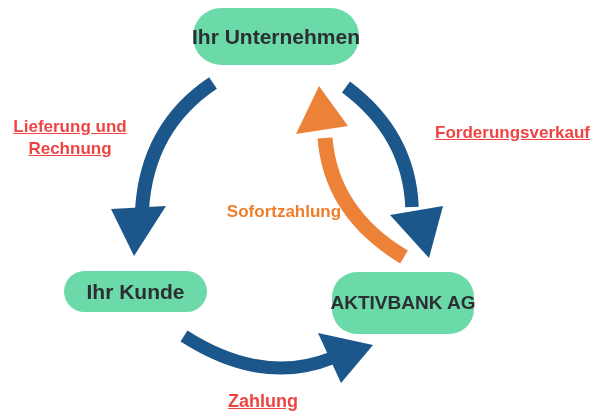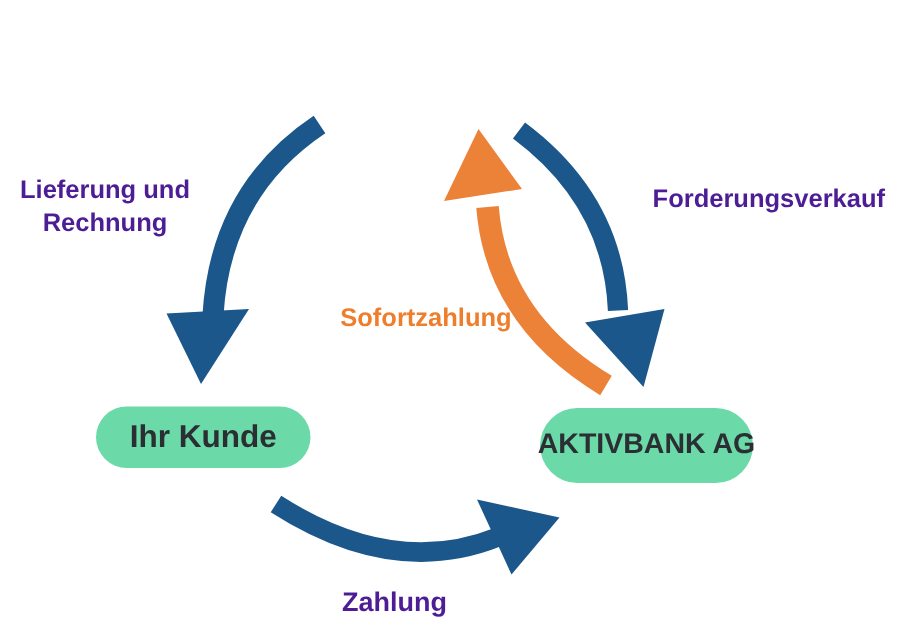--- a/index.html
+++ b/index.html
@@ -38,34 +38,34 @@
     border-radius: 28px;
     font-size: 21px;
   }
   .node-kunde {
     left: 64px; top: 271px;
     width: 143px; height: 41px;
     border-radius: 26px;
     font-size: 21px;
   }
   .node-aktivbank {
-    left: 360px; top: 272px;
-    width: 142px; height: 50px;
+    left: 332px; top: 272px;
+    width: 142px; height: 62px;
     border-radius: 25px;
     font-size: 19px;
   }
   .flow-label {
     position: absolute;
     font-weight: bold;
     font-size: 17px;
     text-align: center;
     line-height: 22px;
     white-space: nowrap;
   }
-  .flow-label.blue { color: #4c1d95; }
+  .flow-label.blue { color: #ef4444; text-decoration: underline; }
   .flow-label.orange { color: #EE7E2B; }
   .label-lieferung { left: 6px; top: 116px; width: 128px; }
   .label-forderungsverkauf { left: 430px; top: 122px; width: 160px; text-align: right; }
   .label-sofortzahlung { left: 195px; top: 201px; width: 130px; margin-left: 24px; }
   .label-zahlung { left: 213px; top: 390px; width: 100px; font-size: 18px; }
 </style>
 </head>
 <body>
 
 <div class="stage">
@@ -86,20 +86,23 @@
       <path d="M 404 257 Q 331 213 325 138" fill="none" stroke-width="15" stroke-linecap="butt" stroke="#EC8238"></path>
       <polygon points="296,134 348,126 319,86" fill="#EC8238"></polygon>
     </g>
 
     <g>
       <path d="M 184 336 Q 262 386 332 358" fill="none" stroke-width="13" stroke-linecap="butt" stroke="#1B578A"></path>
       <polygon points="318,333 341,383 373,345" fill="#1B578A"></polygon>
     </g>
   </svg>
 
+  <div class="node node-unternehmen">
+    <span>Ihr Unternehmen</span>
+  </div>
 
   <div class="node node-kunde">
     <span>Ihr Kunde</span>
   </div>
 
   <div class="node node-aktivbank">
     <span>AKTIVBANK AG</span>
   </div>
 
   <div class="flow-label blue label-lieferung">

